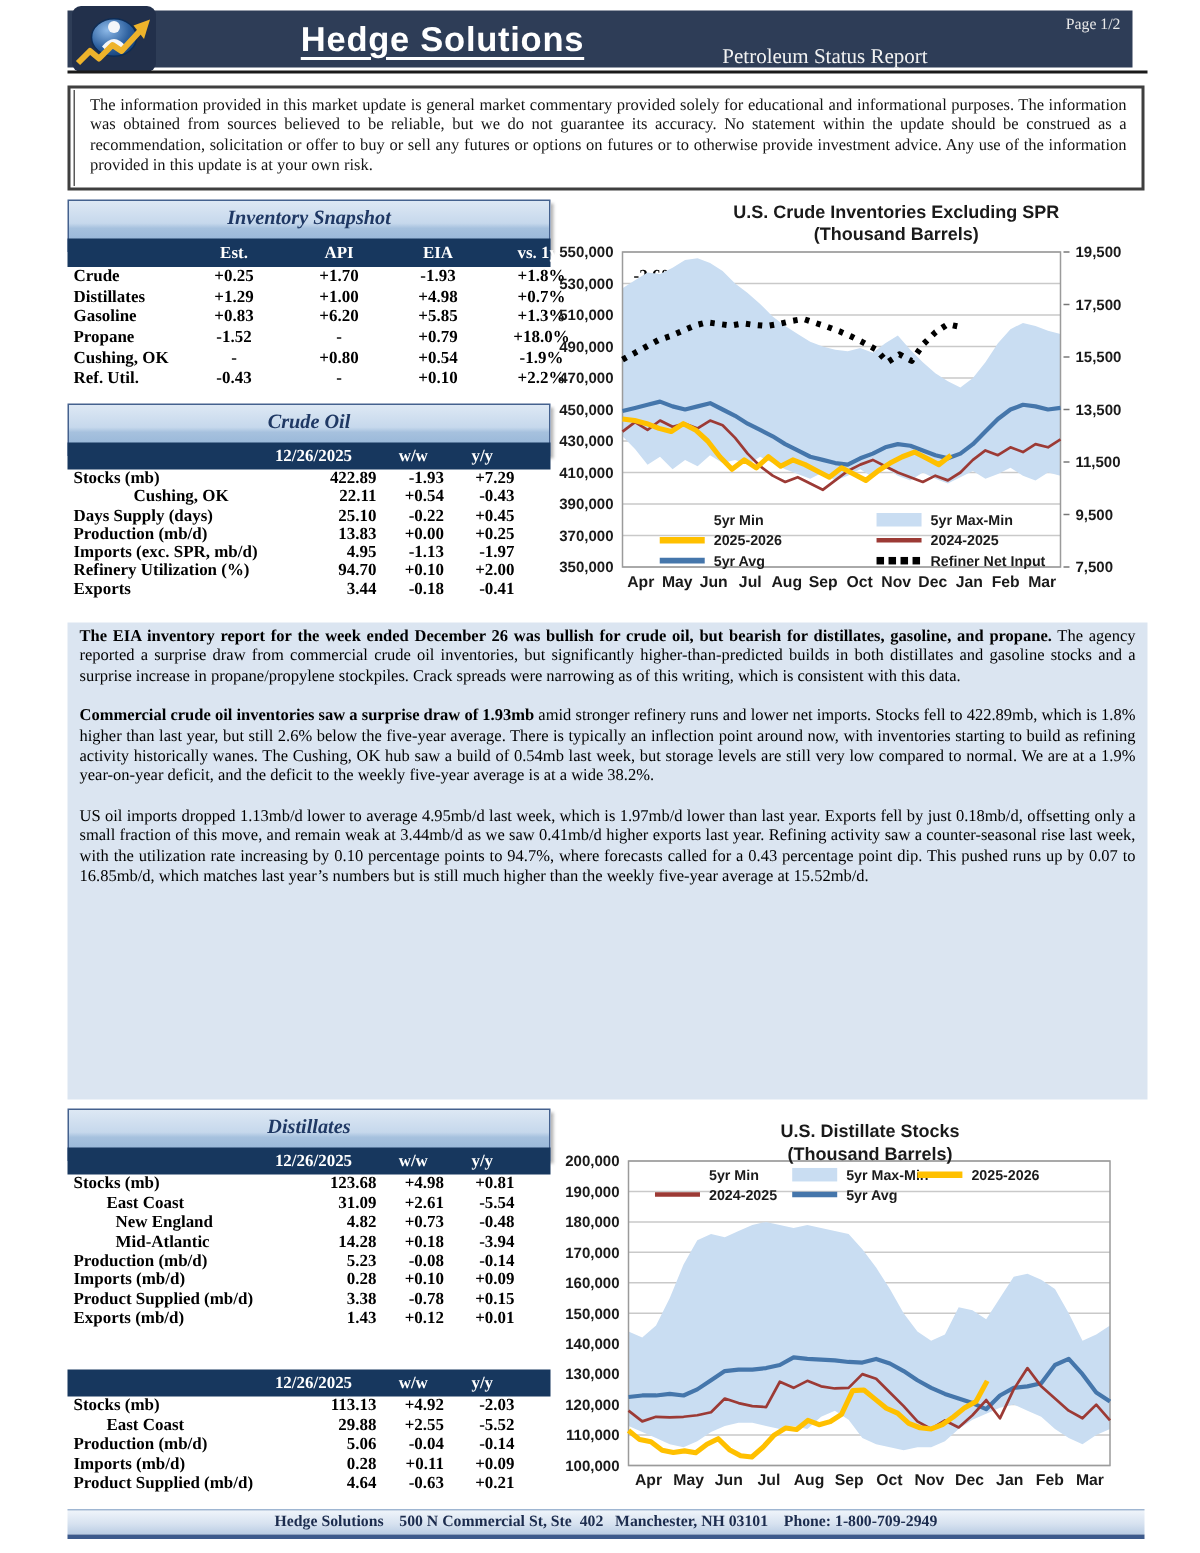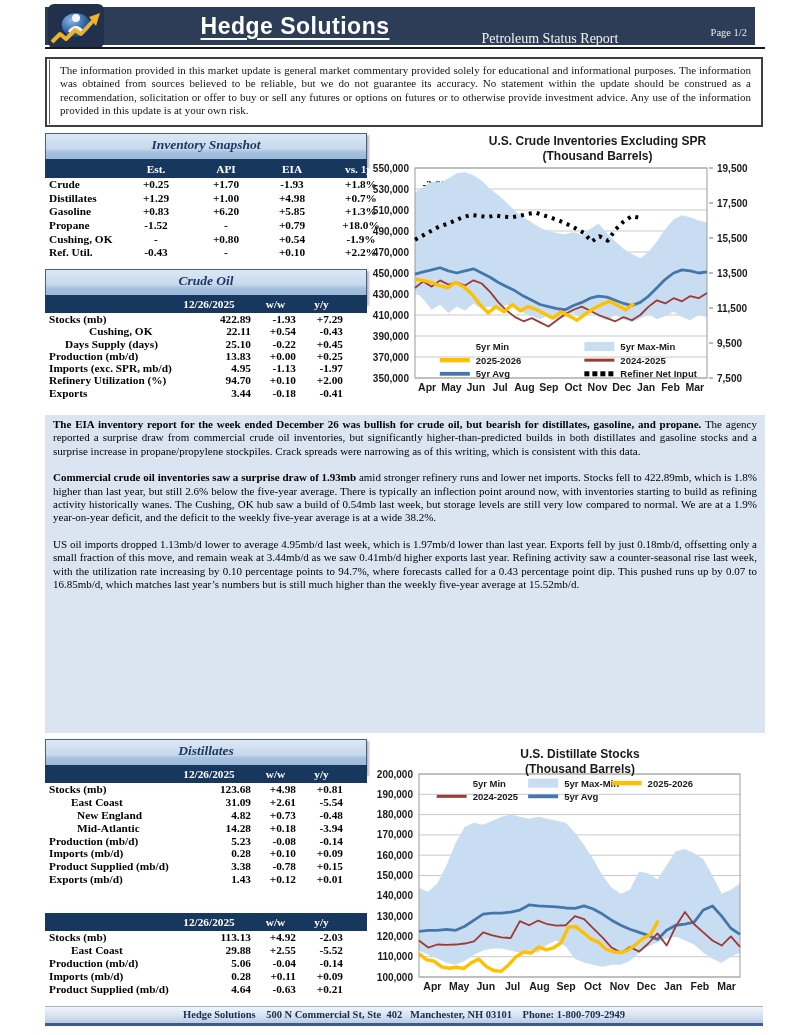--- a/index.html
+++ b/index.html
@@ -6,21 +6,21 @@
   #page{position:relative;width:800px;height:1035px;background:#fff;overflow:hidden;
         font-family:"Liberation Serif",serif;}
   
   .banner{position:absolute;left:45px;top:7px;width:710px;height:38px;background:#2e3d57;}
   .logo-tile{position:absolute;left:3px;top:-3px;width:56px;height:44px;background:#22304b;border-radius:6px;}
   .brand{position:absolute;left:110px;top:6px;width:280px;text-align:center;color:#fff;
          font-family:"Liberation Sans",sans-serif;font-weight:bold;font-size:23px;letter-spacing:.5px;
          text-decoration:underline;text-underline-offset:4px;}
   .report-title{position:absolute;left:390px;top:24px;width:230px;text-align:center;color:#f2f2f2;
          font-family:"Liberation Serif",serif;font-size:14px;}
-  .page-num{position:absolute;top:20px;right:8px;color:#e9e9e9;font-size:10.5px;font-family:"Liberation Serif",serif;}
+  .page-num{position:absolute;top:4px;right:8px;color:#e9e9e9;font-size:10.5px;font-family:"Liberation Serif",serif;}
   .top-rule{position:absolute;left:45px;top:47px;width:720px;height:2px;background:#1a1a1a;}
   
   .disclaimer{position:absolute;left:45px;top:57px;width:718px;height:70px;box-sizing:border-box;
         border:2px solid #3f3f3f;padding:5px 10px 0 13px;font-size:11px;line-height:13.4px;
         text-align:justify;color:#141414;background:#fff;}
   .disc-line{position:absolute;left:2px;top:1px;bottom:1px;width:1px;background:#5a5a5a;}
   
   .sec-title{position:absolute;width:322px;height:35px;line-height:21px;text-align:center;
         font-family:"Liberation Serif",serif;font-weight:bold;font-style:italic;font-size:13.5px;color:#1f3864;
         background:linear-gradient(#dde8f4 0%,#c6d8ec 45%,#a6c1de 55%,#8fb0d4 100%);
@@ -163,21 +163,21 @@
         <div class="val c2">-1.93</div>
         <div class="val c3">+7.29</div>
       </div>
       <div class="t-row">
         <div class="lbl" style="padding-left: 44px;">Cushing, OK</div>
         <div class="val c1">22.11</div>
         <div class="val c2">+0.54</div>
         <div class="val c3">-0.43</div>
       </div>
       <div class="t-row">
-        <div class="lbl" style="padding-left: 4px; margin-left: 16px;">Days Supply (days)</div>
+        <div class="lbl" style="padding-left: 4px;">Days Supply (days)</div>
         <div class="val c1">25.10</div>
         <div class="val c2">-0.22</div>
         <div class="val c3">+0.45</div>
       </div>
       <div class="t-row">
         <div class="lbl" style="padding-left: 4px;">Production (mb/d)</div>
         <div class="val c1">13.83</div>
         <div class="val c2">+0.00</div>
         <div class="val c3">+0.25</div>
       </div>

